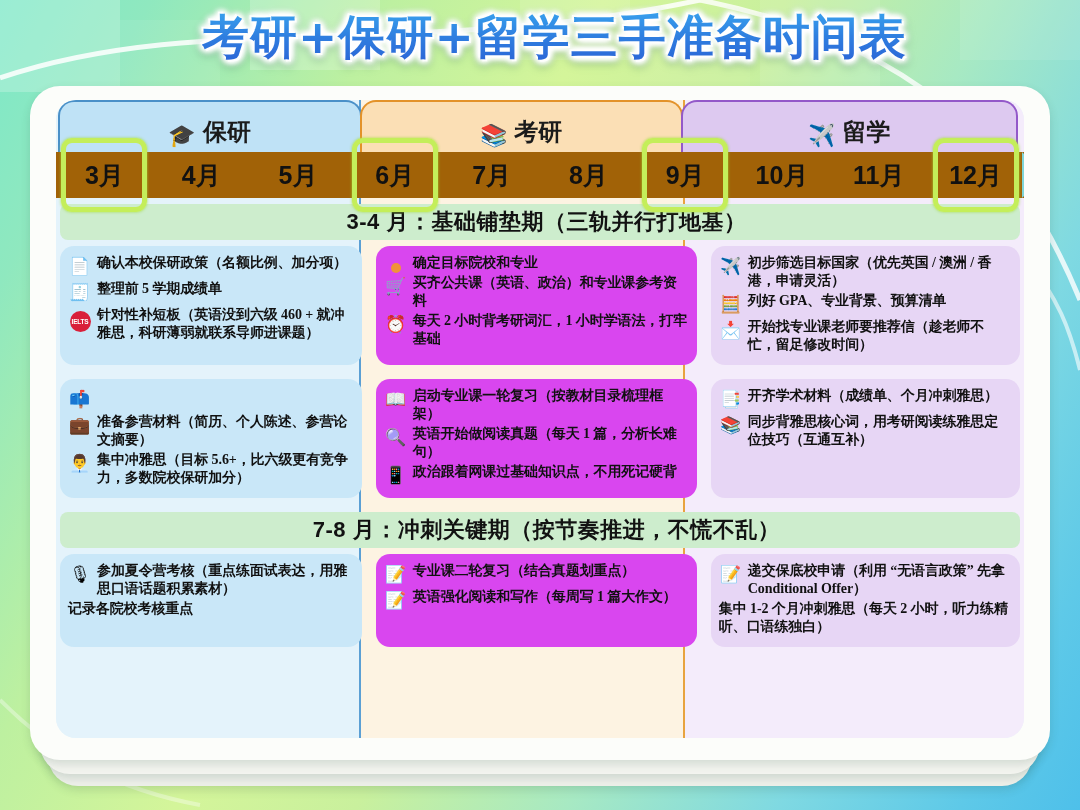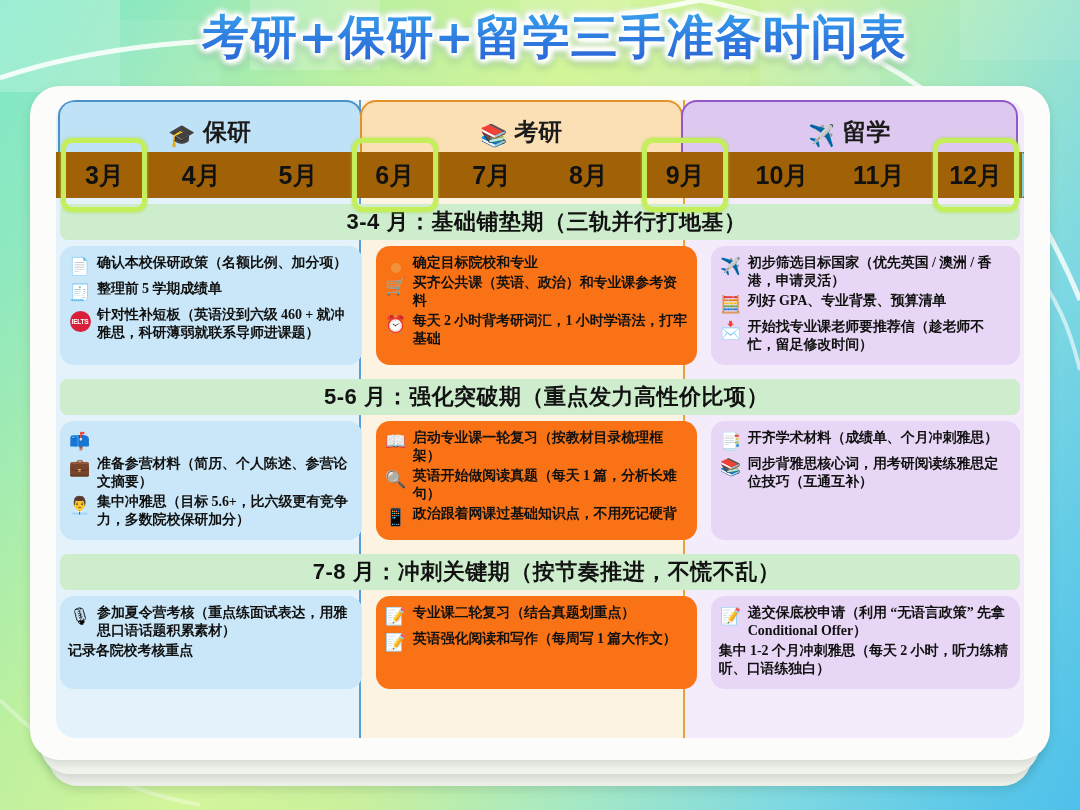--- a/index.html
+++ b/index.html
@@ -82,21 +82,21 @@
   
   .sections { position:relative; z-index:2; }
   .section-band {
     margin:6px 4px 0 4px; height:36px; background:#cdedcd; border-radius:8px;
     display:flex; align-items:center; justify-content:center;
     font-size:22px; font-weight:bold; color:#121212; letter-spacing:.5px;padding-left:13px;
   }
   .section-row { display:flex; padding:6px 4px 8px 4px; gap:0; }
   .cell { border-radius:14px; padding:8px 10px 9px 8px; }
   .cell.k1 { width:31.5%; background:#c9e7f8; margin-right:1.4%; }
-  .cell.k2 { width:33.5%; background:#f97316; margin-right:1.4%; }
+  .cell.k2 { width:33.5%; background:#d946ef; margin-right:1.4%; }
   .cell.k3 { width:32.2%; background:#e7d6f5; }
 
   .item { display:flex; align-items:flex-start; gap:5px; margin-bottom:2px; }
   .item .ico {
     flex:0 0 auto; width:24px; font-size:17px; line-height:23px; text-align:center;
     margin-top:1px;
   }
   .item .ico.dot {
     display:inline-block; width:24px; position:relative;
   }
@@ -238,21 +238,20 @@
             <div class="item">
               <span class="ico">🧮</span>
               <div class="txt">列好 GPA、专业背景、预算清单</div>
             </div>
             <div class="item">
               <span class="ico">📩</span>
               <div class="txt">开始找专业课老师要推荐信（趁老师不忙，留足修改时间）</div>
             </div>
           </div>
         </div>
-        <div class="section-band">5-6 月：强化突破期（重点发力高性价比项）</div>
         <div class="section-row">
           <div class="cell k1">
             <div class="item">
               <span class="ico">📫</span>
             </div>
             <div class="item">
               <span class="ico">💼</span>
               <div class="txt">准备参营材料（简历、个人陈述、参营论文摘要）</div>
             </div>
             <div class="item">

